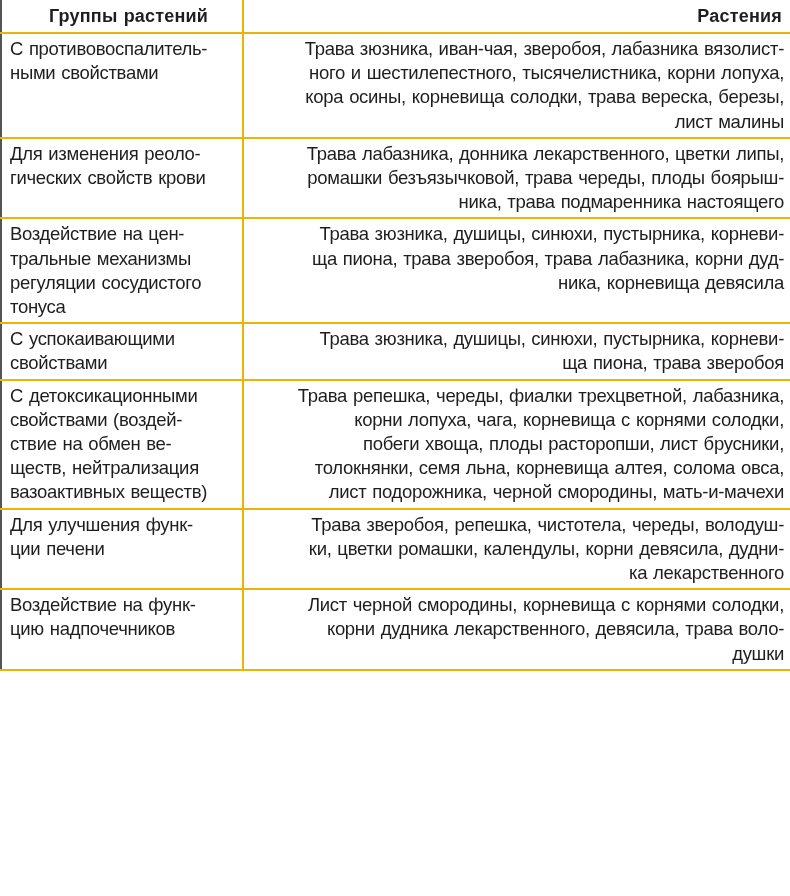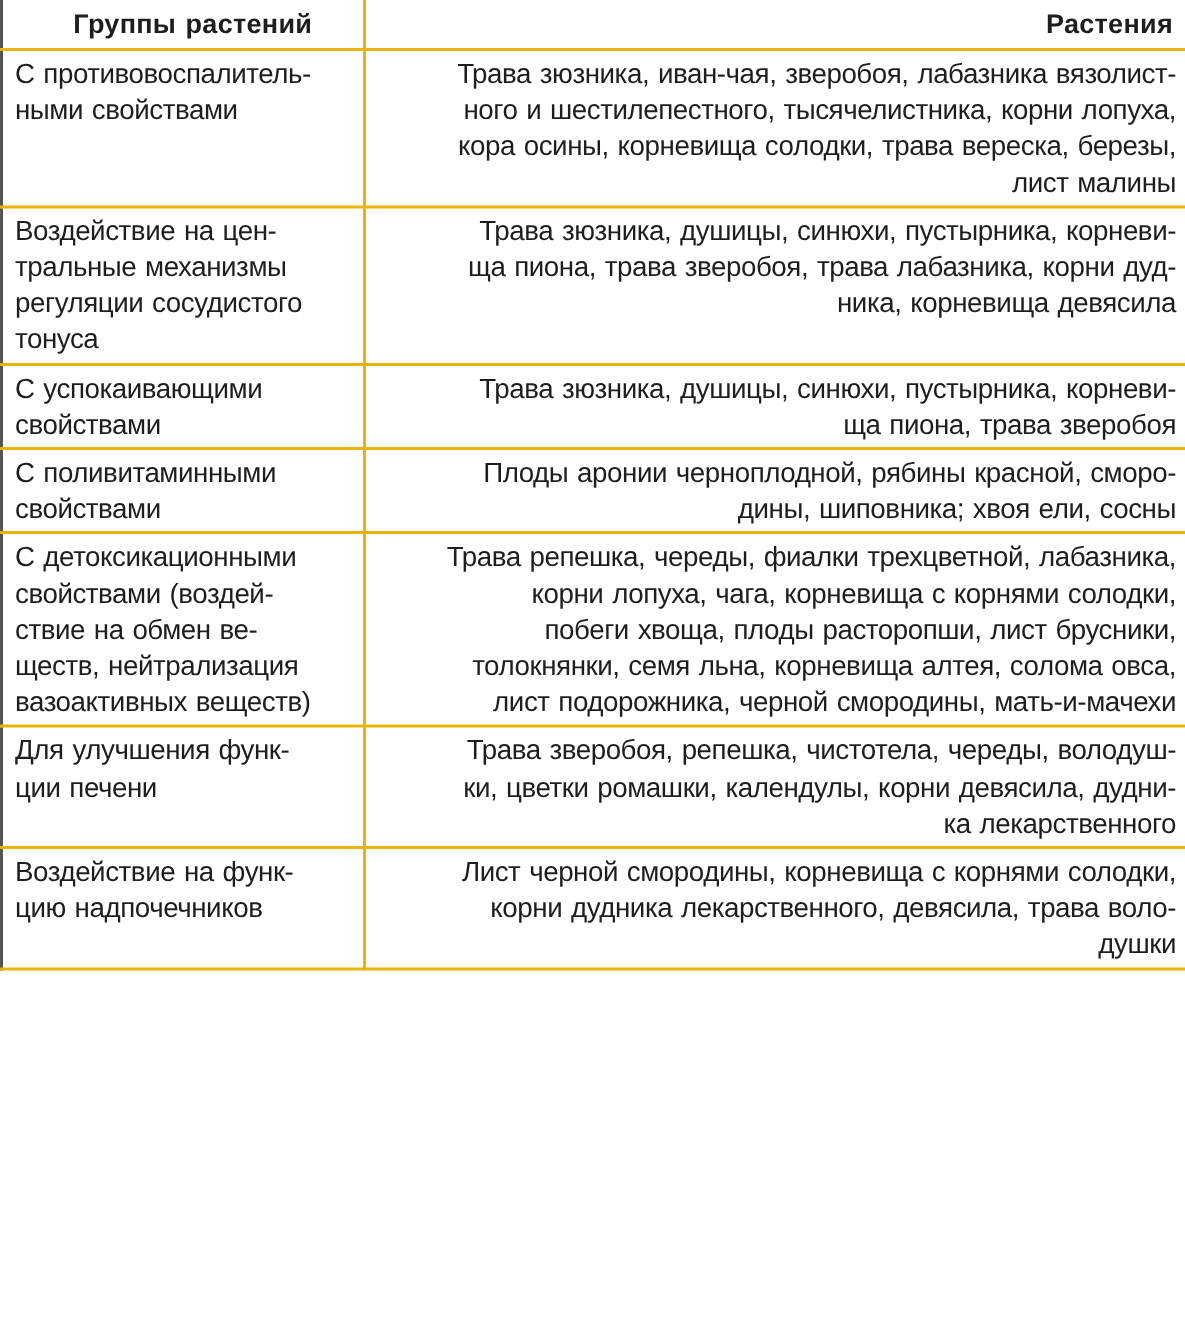--- a/index.html
+++ b/index.html
@@ -51,30 +51,30 @@
       <th>Группы растений</th>
       <th>Растения</th>
     </tr>
   </thead>
   <tbody id="tbody">
       <tr>
         <td class="group">С противовоспалитель-<br>ными свойствами</td>
         <td class="plants">Трава зюзника, иван-чая, зверобоя, лабазника вязолист-<br>ного и шестилепестного, тысячелистника, корни лопуха,<br>кора осины, корневища солодки, трава вереска, березы,<br>лист малины</td>
       </tr>
       <tr>
+        <td class="group">Для изменения реоло-<br>гических свойств крови</td>
+        <td class="plants">Трава лабазника, донника лекарственного, цветки липы,<br>ромашки безъязычковой, трава череды, плоды боярыш-<br>ника, трава подмаренника настоящего</td>
+      </tr>
+      <tr>
         <td class="group">Воздействие на цен-<br>тральные механизмы<br>регуляции сосудистого<br>тонуса</td>
         <td class="plants">Трава зюзника, душицы, синюхи, пустырника, корневи-<br>ща пиона, трава зверобоя, трава лабазника, корни дуд-<br>ника, корневища девясила</td>
       </tr>
       <tr>
         <td class="group">С успокаивающими<br>свойствами</td>
         <td class="plants">Трава зюзника, душицы, синюхи, пустырника, корневи-<br>ща пиона, трава зверобоя</td>
-      </tr>
-      <tr>
-        <td class="group">С поливитаминными<br>свойствами</td>
-        <td class="plants">Плоды аронии черноплодной, рябины красной, сморо-<br>дины, шиповника; хвоя ели, сосны</td>
       </tr>
       <tr>
         <td class="group">С детоксикационными<br>свойствами (воздей-<br>ствие на обмен ве-<br>ществ, нейтрализация<br>вазоактивных веществ)</td>
         <td class="plants">Трава репешка, череды, фиалки трехцветной, лабазника,<br>корни лопуха, чага, корневища с корнями солодки,<br>побеги хвоща, плоды расторопши, лист брусники,<br>толокнянки, семя льна, корневища алтея, солома овса,<br>лист подорожника, черной смородины, мать-и-мачехи</td>
       </tr>
       <tr>
         <td class="group">Для улучшения функ-<br>ции печени</td>
         <td class="plants">Трава зверобоя, репешка, чистотела, череды, володуш-<br>ки, цветки ромашки, календулы, корни девясила, дудни-<br>ка лекарственного</td>
       </tr>
       <tr>

